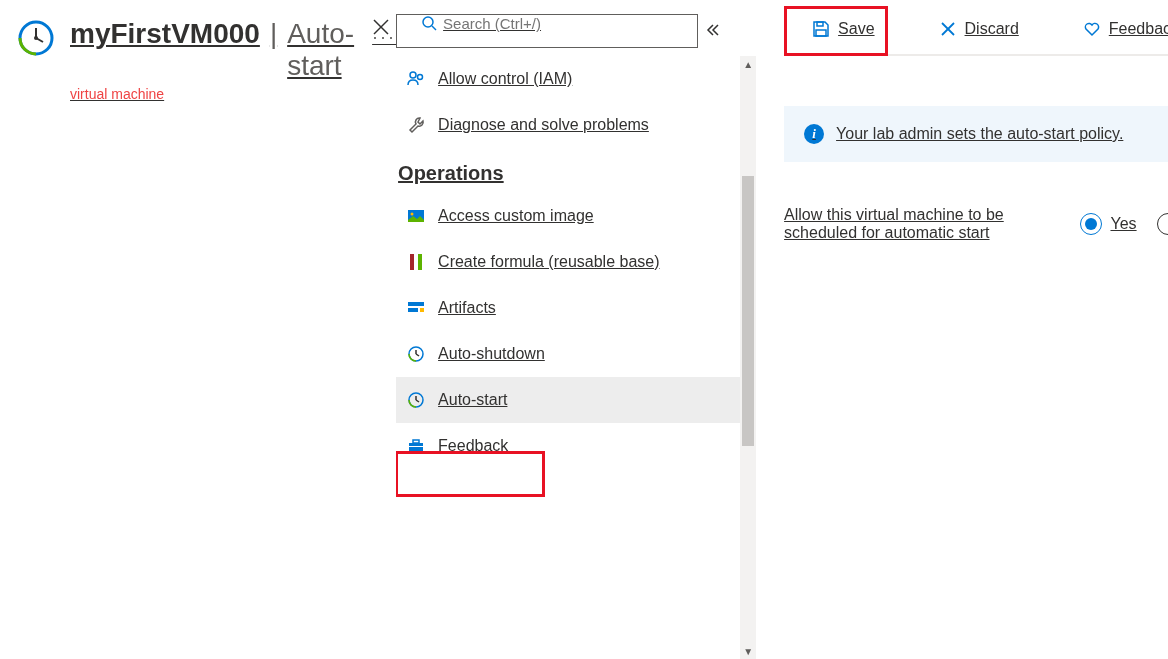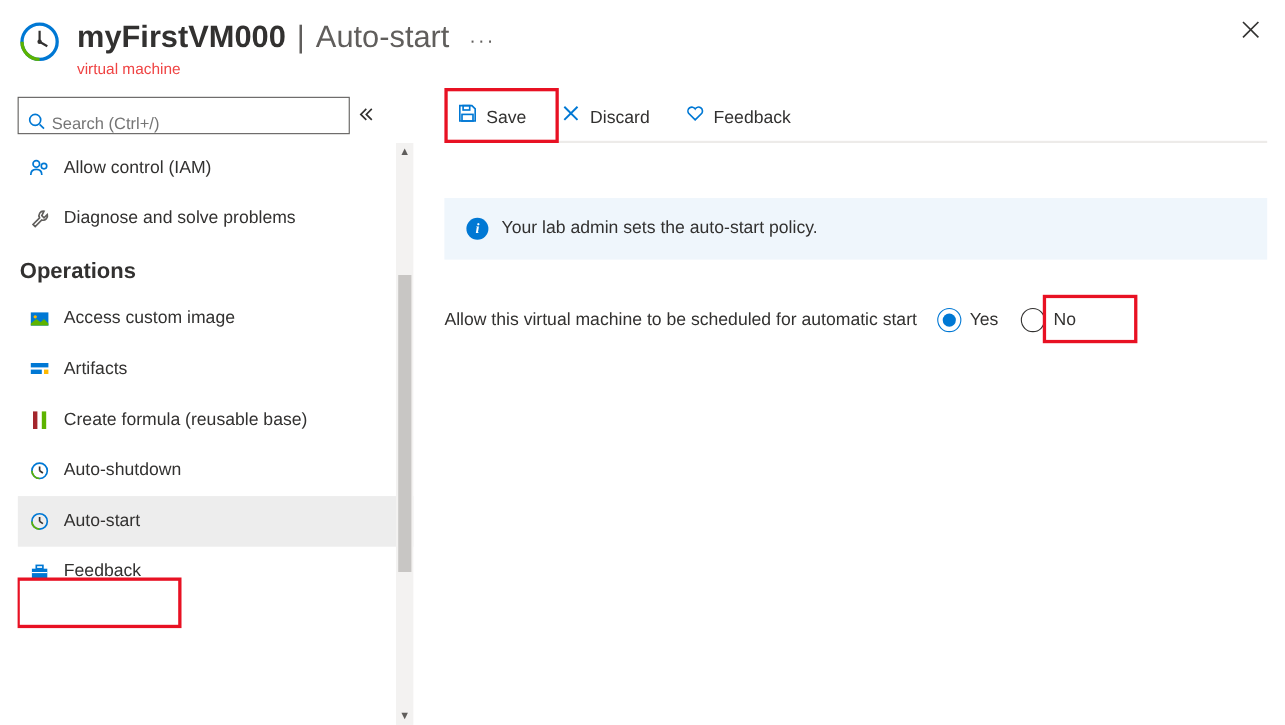--- a/index.html
+++ b/index.html
@@ -5,39 +5,39 @@
     * { box-sizing: border-box; margin: 0; padding: 0; }
     body {
       font-family: "Segoe UI", Arial, sans-serif;
       font-size: 14px;
       color: #323130;
       background: #fff;
       width: 1168px;
       height: 659px;
       overflow: hidden;
     }
-    .page { display: flex; flex-direction: column; height: 100%; padding: 8px 16px 0 16px; }
+    .page { display: flex; flex-direction: row; height: 100%; padding: 8px 16px 0 16px; text-decoration: underline; }
 
     .header { display: flex; align-items: flex-start; gap: 14px; padding: 10px 0 12px 0; position: relative; }
     .header-icon svg { width: 40px; height: 40px; }
     .header-titles { display: flex; flex-direction: column; gap: 2px; }
     .title-line { display: flex; align-items: baseline; gap: 10px; }
     .vm-name { font-size: 28px; font-weight: 600; color: #323130; }
     .sep { font-size: 28px; font-weight: 300; color: #605e5c; }
     .page-title { font-size: 28px; font-weight: 400; color: #605e5c; }
     .more { font-size: 18px; color: #605e5c; margin-left: 8px; letter-spacing: 2px; cursor: pointer;}
     .subtitle { font-size: 14px; color: #ef4444; margin-top: 2px; }
     .close-btn { position: absolute; right: 6px; top: 10px; cursor: pointer; }
     .close-btn svg { width: 18px; height: 18px; stroke: #323130; stroke-width: 1.5; }
 
     .body-row { display: flex; flex: 1; min-height: 0; }
 
     .sidebar { width: 360px; display: flex; flex-direction: column; position: relative; }
     .searchbar-row { display: flex; align-items: center; gap: 8px; padding: 6px 0 8px 0;}
-    .searchbox { display: flex; align-items: flex-end; border: 1px solid #605e5c; width: 302px; height: 34px; padding: 0 8px; }
+    .searchbox { display: flex; align-items: flex-start; border: 1px solid #605e5c; width: 302px; height: 34px; padding: 0 24px; }
     .searchbox svg { width: 16px; height: 16px; flex-shrink:0; }
     .searchbox input { border: none; outline: none; font-size: 15px; flex:1; margin-left: 6px; background: transparent; }
     .collapse-btn { cursor: pointer; color: #323130; }
     .collapse-btn svg { width: 14px; height: 14px; }
 
     .nav-scroll { position: relative; flex:1; overflow: hidden;}
     .nav { width: 360px; }
     .nav-item { display: flex; align-items: center; gap: 12px; height: 46px; padding: 0 10px; font-size: 16px; cursor: pointer; }
     .nav-item.active { background: #ededed; }
     .nav-item .icon { width: 20px; display:flex; justify-content:center; }
@@ -45,21 +45,21 @@
     .section-header { font-weight: 600; font-size: 20px; padding: 14px 10px 8px 2px; }
 
     .scrollbar-track { position: absolute; right: 0; top: 0; width: 16px; height: 100%; background: #f3f2f1; }
     .scrollbar-arrow { position:absolute; left:0; width:16px; height:16px; display:flex; align-items:center; justify-content:center; color:#605e5c; font-size:10px;}
     .scrollbar-thumb { position:absolute; left:2px; width:12px; background:#c8c6c4; }
 
     .highlight-box { position:absolute; border: 3px solid #e81123; pointer-events:none; }
 
     .main { flex: 1; display: flex; flex-direction: column; padding-left: 28px; }
     .toolbar { display: flex; align-items: center; gap: 8px; height: 48px; border-bottom: 2px solid #edebe9; position: relative;}
-    .tbtn { display: inline-flex; align-items: flex-end; gap: 8px; padding: 6px 12px; font-size: 16px; cursor:pointer; }
+    .tbtn { display: inline-flex; align-items: flex-start; gap: 8px; padding: 6px 28px; font-size: 16px; cursor:pointer; }
     .tbtn svg { width: 18px; height: 18px; }
 
     .content { padding-top: 50px; }
     .info-banner { display: flex; align-items: center; gap: 12px; background: #eff6fc; padding: 18px 20px; font-size: 16px; color: #323130; }
     .info-banner .icon { width: 20px; height: 20px; border-radius:50%; background:#0078d4; color:#fff; display:flex; align-items:center; justify-content:center; font-weight:bold; font-size:13px; font-style: italic; font-family: Georgia, serif;}
 
     .form-row { display:flex; align-items:center; gap: 18px; margin-top: 44px; font-size: 16px; position: relative;}
     .radio-group { display:flex; align-items:center; gap: 20px; }
     .radio { display:flex; align-items:center; gap: 8px; cursor:pointer; }
     .radio-circle { width:22px; height:22px; border-radius:50%; border:1px solid #323130; display:flex; align-items:center; justify-content:center; }
@@ -147,35 +147,35 @@
                   <rect x="1" y="3" width="16" height="12" fill="#0078d4"></rect>
                   <circle cx="5" cy="7" r="1.5" fill="#ffb900"></circle>
                   <path d="M1 13 L6 9 L10 12 L13 9 L17 13 L17 15 L1 15 Z" fill="#5db300"></path>
                 </svg>
               </span>
             <span>Access custom image</span>
           </div>
           <div class="nav-item">
             <span class="icon">
                 <svg viewBox="0 0 18 18">
+                  <rect x="3" y="1" width="4" height="16" fill="#a4262c"></rect>
+                  <rect x="11" y="1" width="4" height="16" fill="#5db300"></rect>
+                </svg>
+              </span>
+            <span>Create formula (reusable base)</span>
+          </div>
+          <div class="nav-item">
+            <span class="icon">
+                <svg viewBox="0 0 18 18">
                   <rect x="1" y="3" width="16" height="4" fill="#0078d4"></rect>
                   <rect x="1" y="9" width="10" height="4" fill="#0078d4"></rect>
                   <rect x="13" y="9" width="4" height="4" fill="#ffb900"></rect>
                 </svg>
               </span>
             <span>Artifacts</span>
-          </div>
-          <div class="nav-item">
-            <span class="icon">
-                <svg viewBox="0 0 18 18">
-                  <rect x="3" y="1" width="4" height="16" fill="#a4262c"></rect>
-                  <rect x="11" y="1" width="4" height="16" fill="#5db300"></rect>
-                </svg>
-              </span>
-            <span>Create formula (reusable base)</span>
           </div>
           <div class="nav-item">
             <span class="icon">
                 <svg viewBox="0 0 18 18">
                   <circle cx="9" cy="9" r="7" fill="none" stroke="#0078d4" stroke-width="1.5"></circle>
                   <path d="M 2 9 A 7 7 0 0 0 9 16" fill="none" stroke="#5db300" stroke-width="1.5"></path>
                   <line x1="9" y1="9" x2="9" y2="5" stroke="#323130" stroke-width="1.5"></line>
                   <line x1="9" y1="9" x2="12" y2="11" stroke="#323130" stroke-width="1.5"></line>
                 </svg>
               </span>

